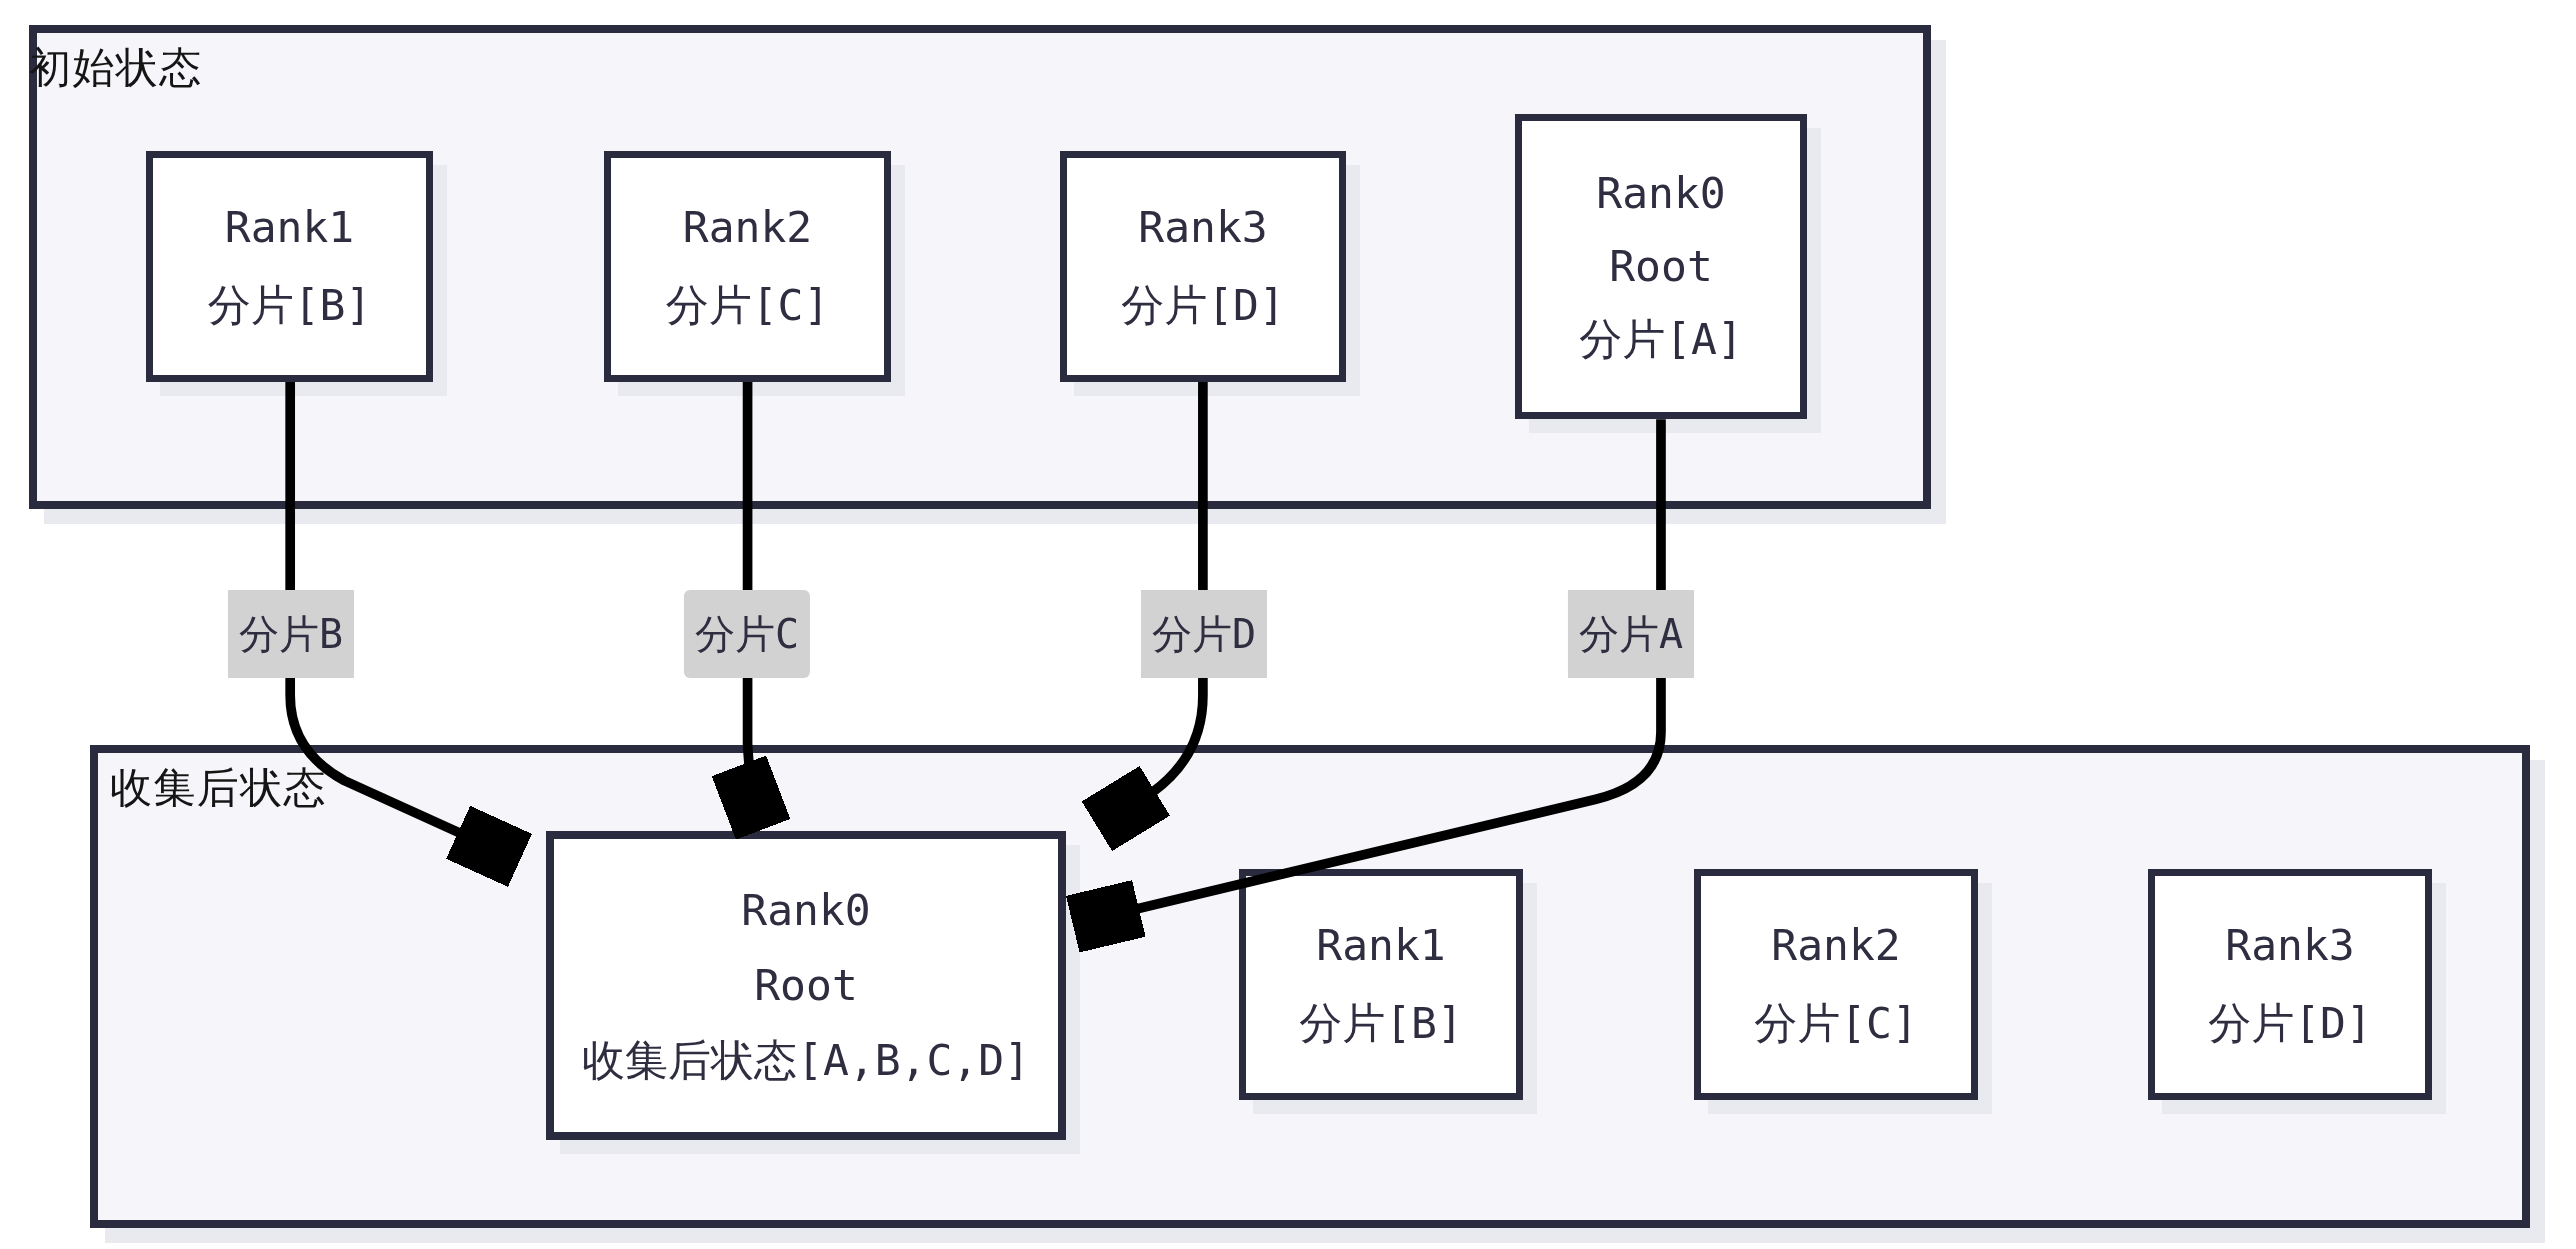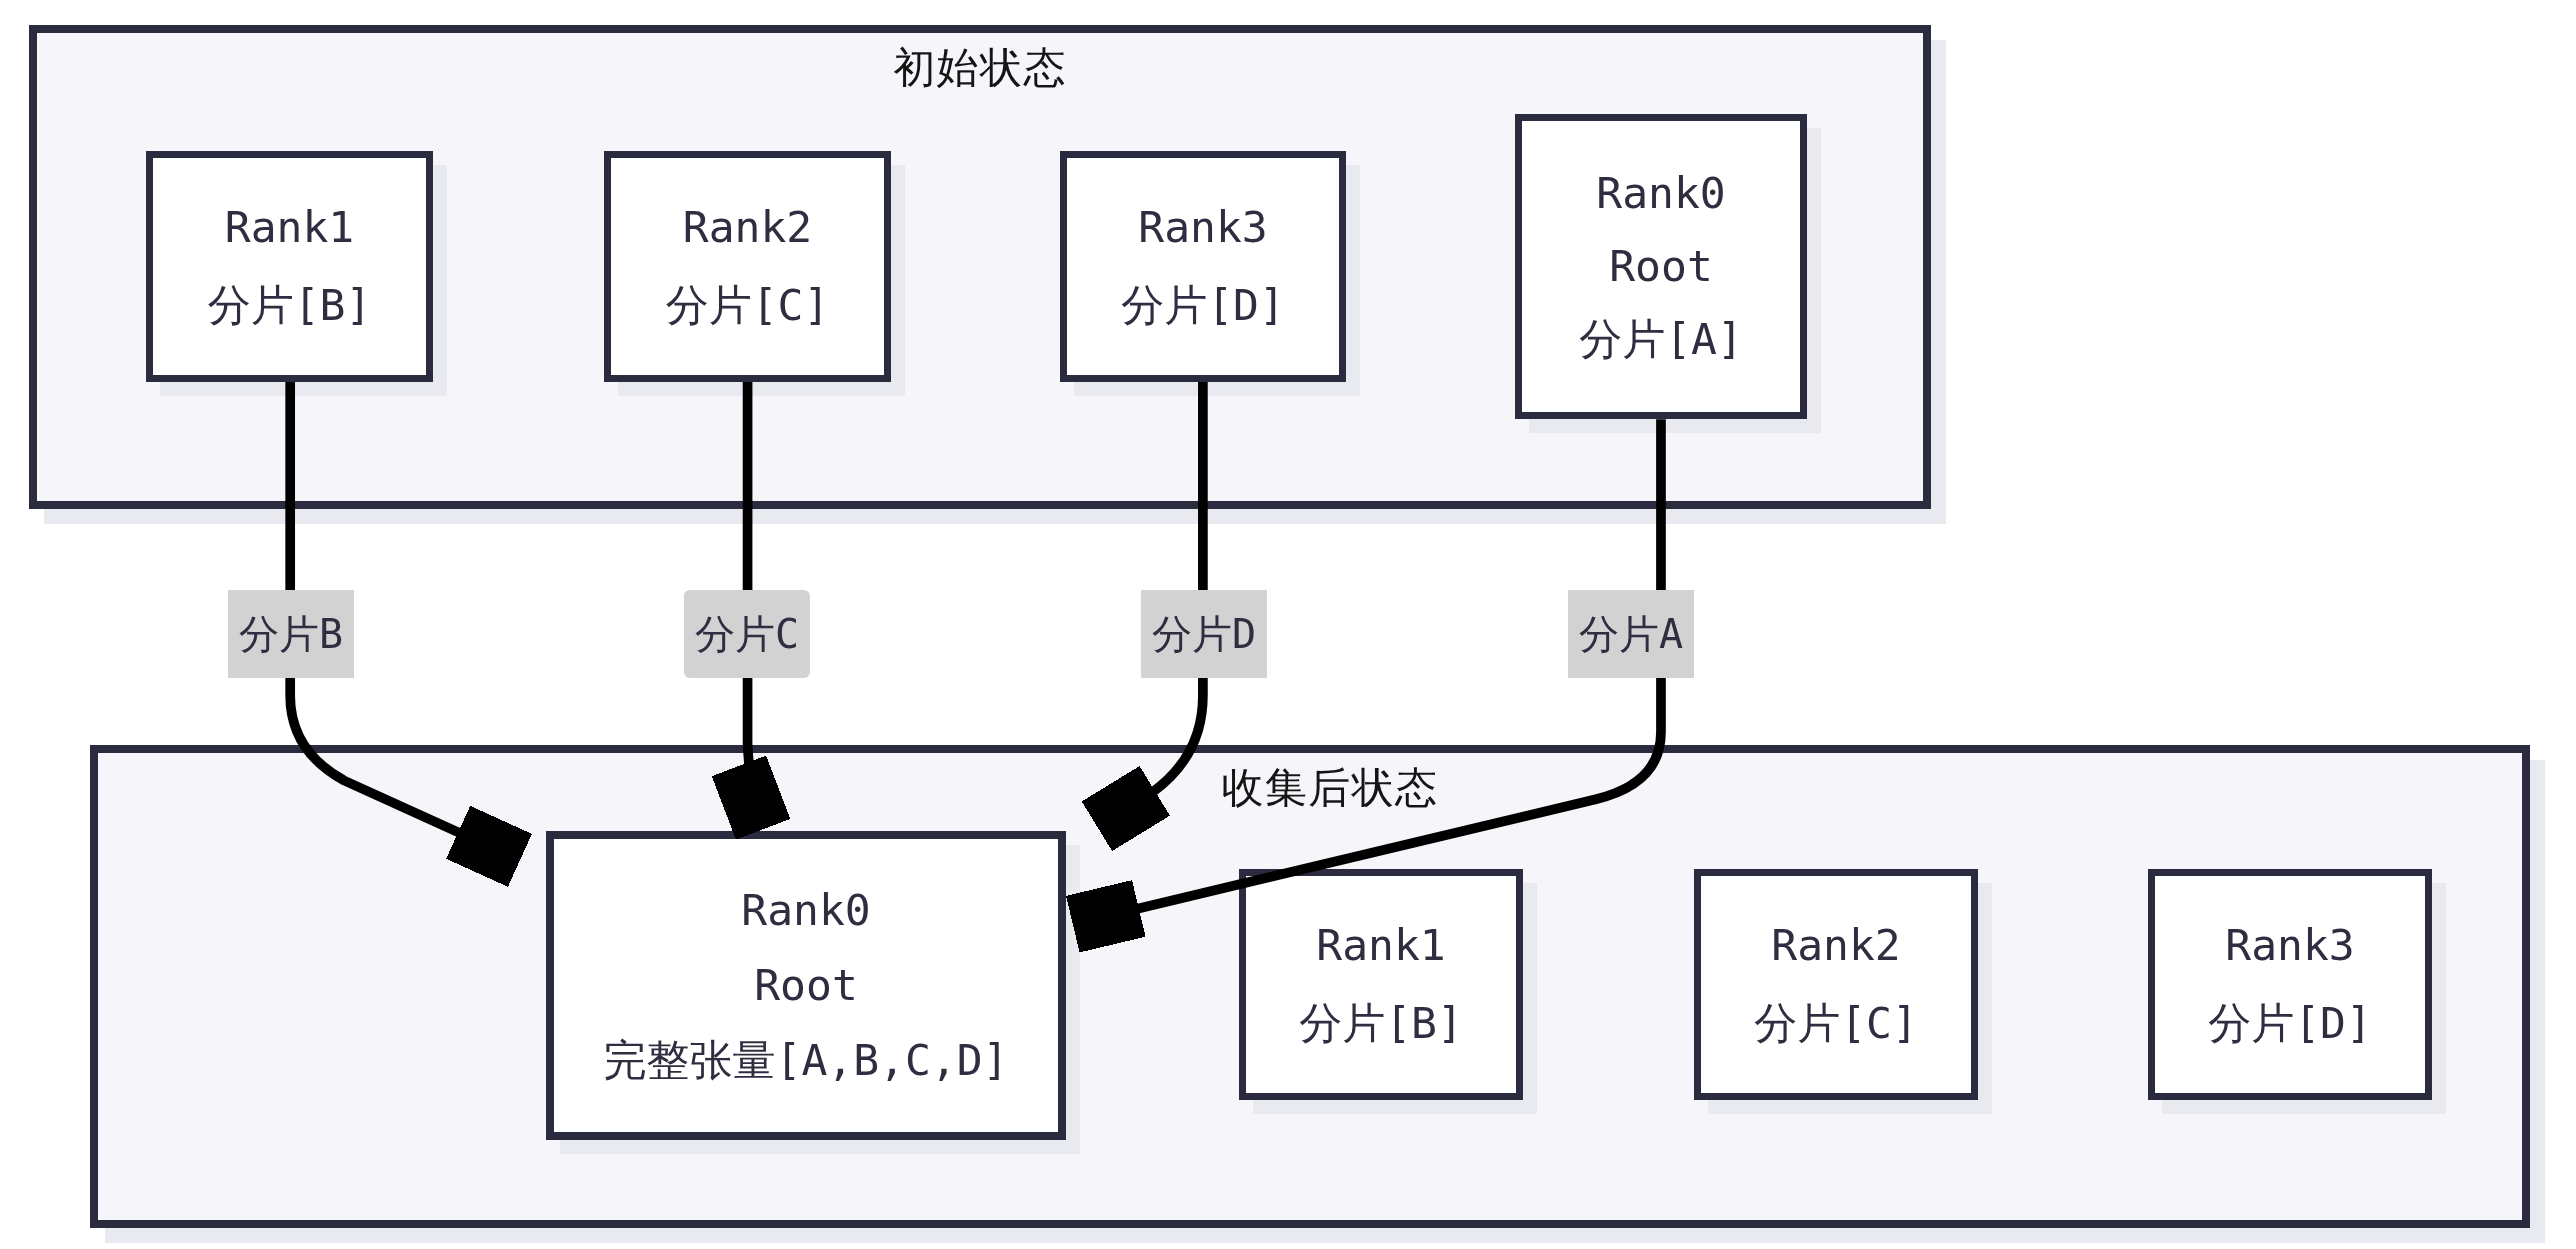--- a/index.html
+++ b/index.html
@@ -23,21 +23,20 @@
     font-family: "DejaVu Sans Mono", "Liberation Mono", monospace;
   }
   .container {
     position: absolute;
     background: var(--container-bg);
     border: 8.3px solid var(--ink);
     box-shadow: 15px 15px 0 var(--shadow);
   }
   .container-title {
     position: absolute;
-    text-align: center;
     font-size: 42px;
     color: var(--title-text);
     font-family: "Liberation Sans", "DejaVu Sans", sans-serif;
     letter-spacing: 1.4px;
   }
   .node {
     position: absolute;
     background: var(--node-bg);
     border: 7.6px solid var(--ink);
     box-shadow: 14px 14px 0 var(--shadow);
@@ -98,21 +97,21 @@
     <span class="line">Root</span>
     <span class="line">分片[A]</span>
   </div>
 
   <div class="container" style="left:90px; top:745px; width:2440px; height:483px;"></div>
   <div class="container-title" style="left:90px; top:760px; width:2440px;margin-left:20px;">收集后状态</div>
 
   <div class="node" style="left:546px; top:831px; width:520px; height:309px; gap:32px; border-width:8.3px;">
     <span class="line">Rank0</span>
     <span class="line">Root</span>
-    <span class="line">完整张量[A,B,C,D]</span>
+    <span class="line">收集后状态[A,B,C,D]</span>
   </div>
   <div class="node" style="left:1239px; top:869px; width:284px; height:231px;">
     <span class="line">Rank1</span>
     <span class="line">分片[B]</span>
   </div>
   <div class="node" style="left:1694px; top:869px; width:284px; height:231px;">
     <span class="line">Rank2</span>
     <span class="line">分片[C]</span>
   </div>
   <div class="node" style="left:2148px; top:869px; width:284px; height:231px;">

